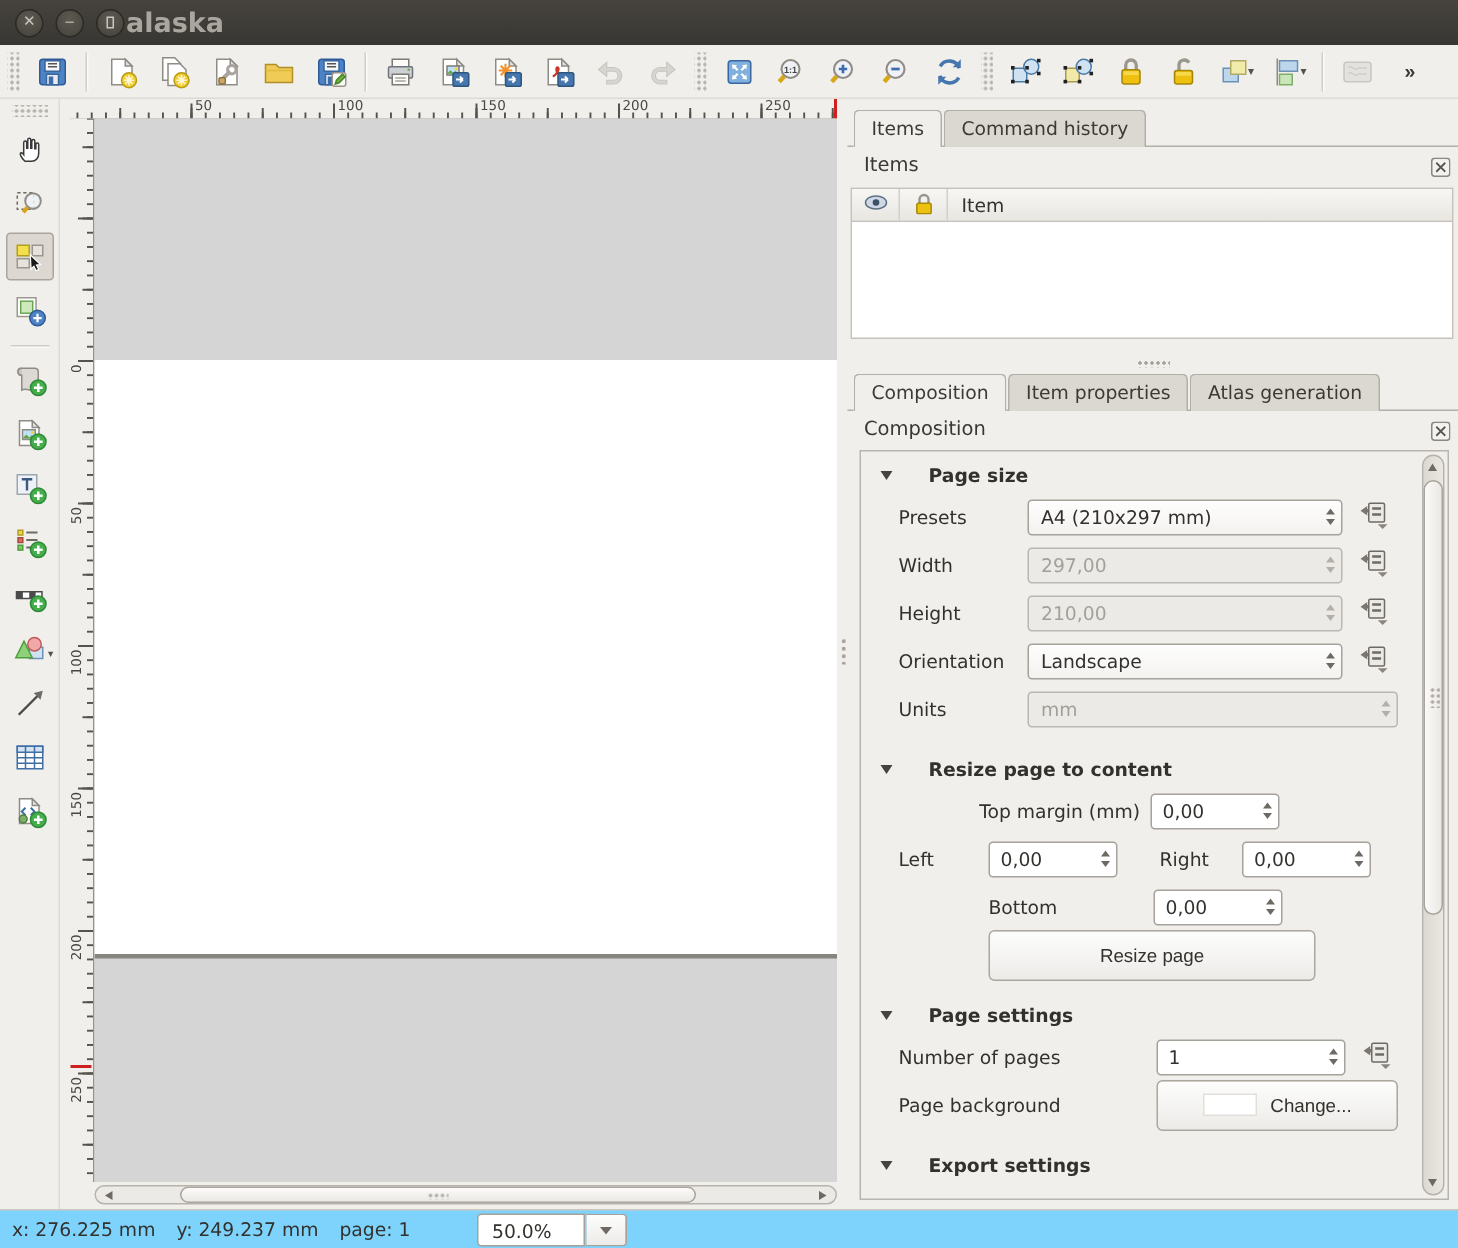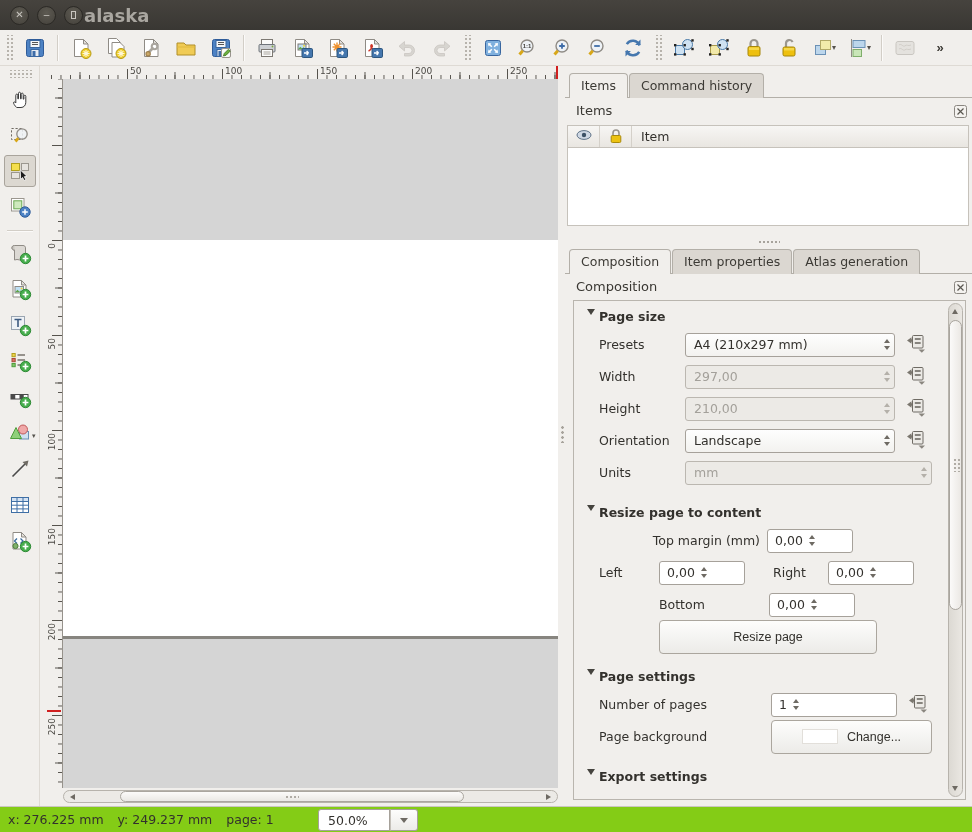--- a/index.html
+++ b/index.html
@@ -58,46 +58,46 @@
   .closebox{position:absolute;right:5px;width:14px;height:14px;padding:0;border:none;background:transparent;}
   .itable{position:absolute;left:2px;right:3px;top:59px;height:101px;border:1px solid #c6c2bb;background:#fff;box-sizing:border-box;}
   .ithead{height:22px;background:linear-gradient(#f7f6f4,#e9e6e1);border-bottom:1px solid #c6c2bb;display:flex;align-items:stretch;box-sizing:border-box;}
   .ithcell{border-right:1px solid #d4d0c9;display:flex;align-items:center;justify-content:center;box-sizing:border-box;}
   .ithcell.eye,.ithcell.lock{width:32px;flex:none;}
   .ithcell.item{flex:1;justify-content:flex-start;padding-left:9px;border-right:none;font-size:12.5px;color:#33312d;}
   .hsplitdots{position:absolute;top:174px;left:50%;width:22px;height:5px;margin-left:-11px;background-image:radial-gradient(circle,#a7a39c 1px,transparent 1.3px);background-size:4px 4px;}
   
   .cframe{position:absolute;left:8px;top:234px;right:6px;bottom:6px;border:1px solid #b9b5ae;background:#f1efec;overflow:hidden;}
   .ccontent{position:absolute;left:0;top:0;right:20px;bottom:0;}
-  .sect{display:flex;align-items:flex-start;gap:4px;margin:20px 0 8px 13px;font-weight:bold;font-size:12.5px;color:#33312d;}
+  .sect{display:flex;align-items:center;gap:24px;margin:20px 0 8px 13px;font-weight:bold;font-size:12.5px;color:#33312d;}
   .sect.first{margin-top:8px;}
   .tri{width:0;height:0;border-left:4.5px solid transparent;border-right:4.5px solid transparent;border-top:6px solid #45433e;}
   .crow{display:flex;align-items:center;height:25px;margin:0 0 7px 25px;}
   .crow .lbl{width:86px;font-size:12.5px;color:#33312d;flex:none;}
   .combo{height:24px;box-sizing:border-box;border:1px solid #a6a19a;border-radius:3px;background:linear-gradient(#fefefe,#f3f2ef);display:flex;align-items:center;justify-content:space-between;padding:0 4px 0 8px;font-size:12.5px;color:#33312d;width:210px;}
   .combo.wide{width:247px;}
   .combo.disabled{background:#eceae6;color:#a3a09a;border-color:#bbb7b0;}
   .spinner{display:flex;flex-direction:column;gap:3px;align-items:center;margin-left:6px;flex:none;}
   .spinner .u{width:0;height:0;border-left:3.2px solid transparent;border-right:3.2px solid transparent;border-bottom:4px solid #6e6a63;}
   .spinner .d{width:0;height:0;border-left:3.2px solid transparent;border-right:3.2px solid transparent;border-top:4px solid #6e6a63;}
   .disabled .spinner .u{border-bottom-color:#b4b0a9;}
   .disabled .spinner .d{border-top-color:#b4b0a9;}
   .ddbtn{width:26px;height:24px;margin-left:7px;display:flex;align-items:center;justify-content:center;background:transparent;border:none;padding:0;flex:none;}
-  .spinbox{box-sizing:border-box;height:24px;border:1px solid #a6a19a;border-radius:3px;background:#fff;display:flex;align-items:center;padding:0 4px 0 7px;font-size:12.5px;color:#33312d;}
+  .spinbox{box-sizing:border-box;height:24px;border:1px solid #a6a19a;border-radius:3px;background:#fff;display:flex;align-items:center;justify-content:space-between;padding:0 4px 0 7px;font-size:12.5px;color:#33312d;}
   .pushbtn{box-sizing:border-box;height:25px;border:1px solid #aba69e;border-radius:4px;background:linear-gradient(#fdfdfc,#ecebe8);font-size:12.5px;color:#33312d;display:flex;align-items:center;justify-content:center;padding:16px;}
   .swatch{width:36px;height:15px;background:#fff;border:1px solid #e2dfda;margin-right:9px;box-sizing:border-box;}
   
   .cscroll{position:absolute;top:2px;bottom:2px;right:2px;width:15px;border:1px solid #b7b3ac;border-radius:8px;background:linear-gradient(to right,#dcd9d3,#eae7e2);box-sizing:border-box;}
   .csa{position:absolute;left:50%;margin-left:-3.5px;width:0;height:0;border-left:3.5px solid transparent;border-right:3.5px solid transparent;}
   .csa.u{top:5px;border-bottom:5px solid #6e6a63;}
   .csa.d{bottom:5px;border-top:5px solid #6e6a63;}
   .cs-thumb{position:absolute;top:16px;height:290px;left:0;right:0;border:1px solid #a9a59e;border-radius:7px;background:linear-gradient(to right,#fbfaf9,#ebe8e4);box-sizing:border-box;}
   .cs-thumb::after{content:"";position:absolute;top:50%;left:3px;width:7px;height:14px;margin-top:-7px;background-image:radial-gradient(circle,#b0aca5 1px,transparent 1.2px);background-size:4px 4px;}
   
-  .statusbar{position:absolute;left:0;bottom:0;right:0;height:26px;background:#84cc16;border-top:1px solid #cbc7c0;display:flex;align-items:center;font-size:12.5px;color:#33312d;box-sizing:border-box;}
+  .statusbar{position:absolute;left:0;bottom:0;right:0;height:26px;background:#7dd3fc;border-top:1px solid #cbc7c0;display:flex;align-items:center;font-size:12.5px;color:#33312d;box-sizing:border-box;}
   .statusbar .st{margin-left:14px;}
   .statusbar .st.first{margin-left:8px;}
   .zoomcombo{position:absolute;left:318px;top:2px;height:22px;width:100px;display:flex;}
   .zfield{flex:1;border:1px solid #a6a19a;border-radius:3px 0 0 3px;background:#fff;display:flex;align-items:center;padding-left:9px;box-sizing:border-box;}
   .zbtn{width:28px;border:1px solid #a6a19a;border-left:1px solid #c4c0b9;border-radius:0 3px 3px 0;background:linear-gradient(#fdfdfc,#ecebe8);display:flex;align-items:center;justify-content:center;box-sizing:border-box;padding:0;}
   .zbtn .d{width:0;height:0;border-left:4px solid transparent;border-right:4px solid transparent;border-top:5px solid #6e6a63;}
 </style>
 </head>
 <body>
 

